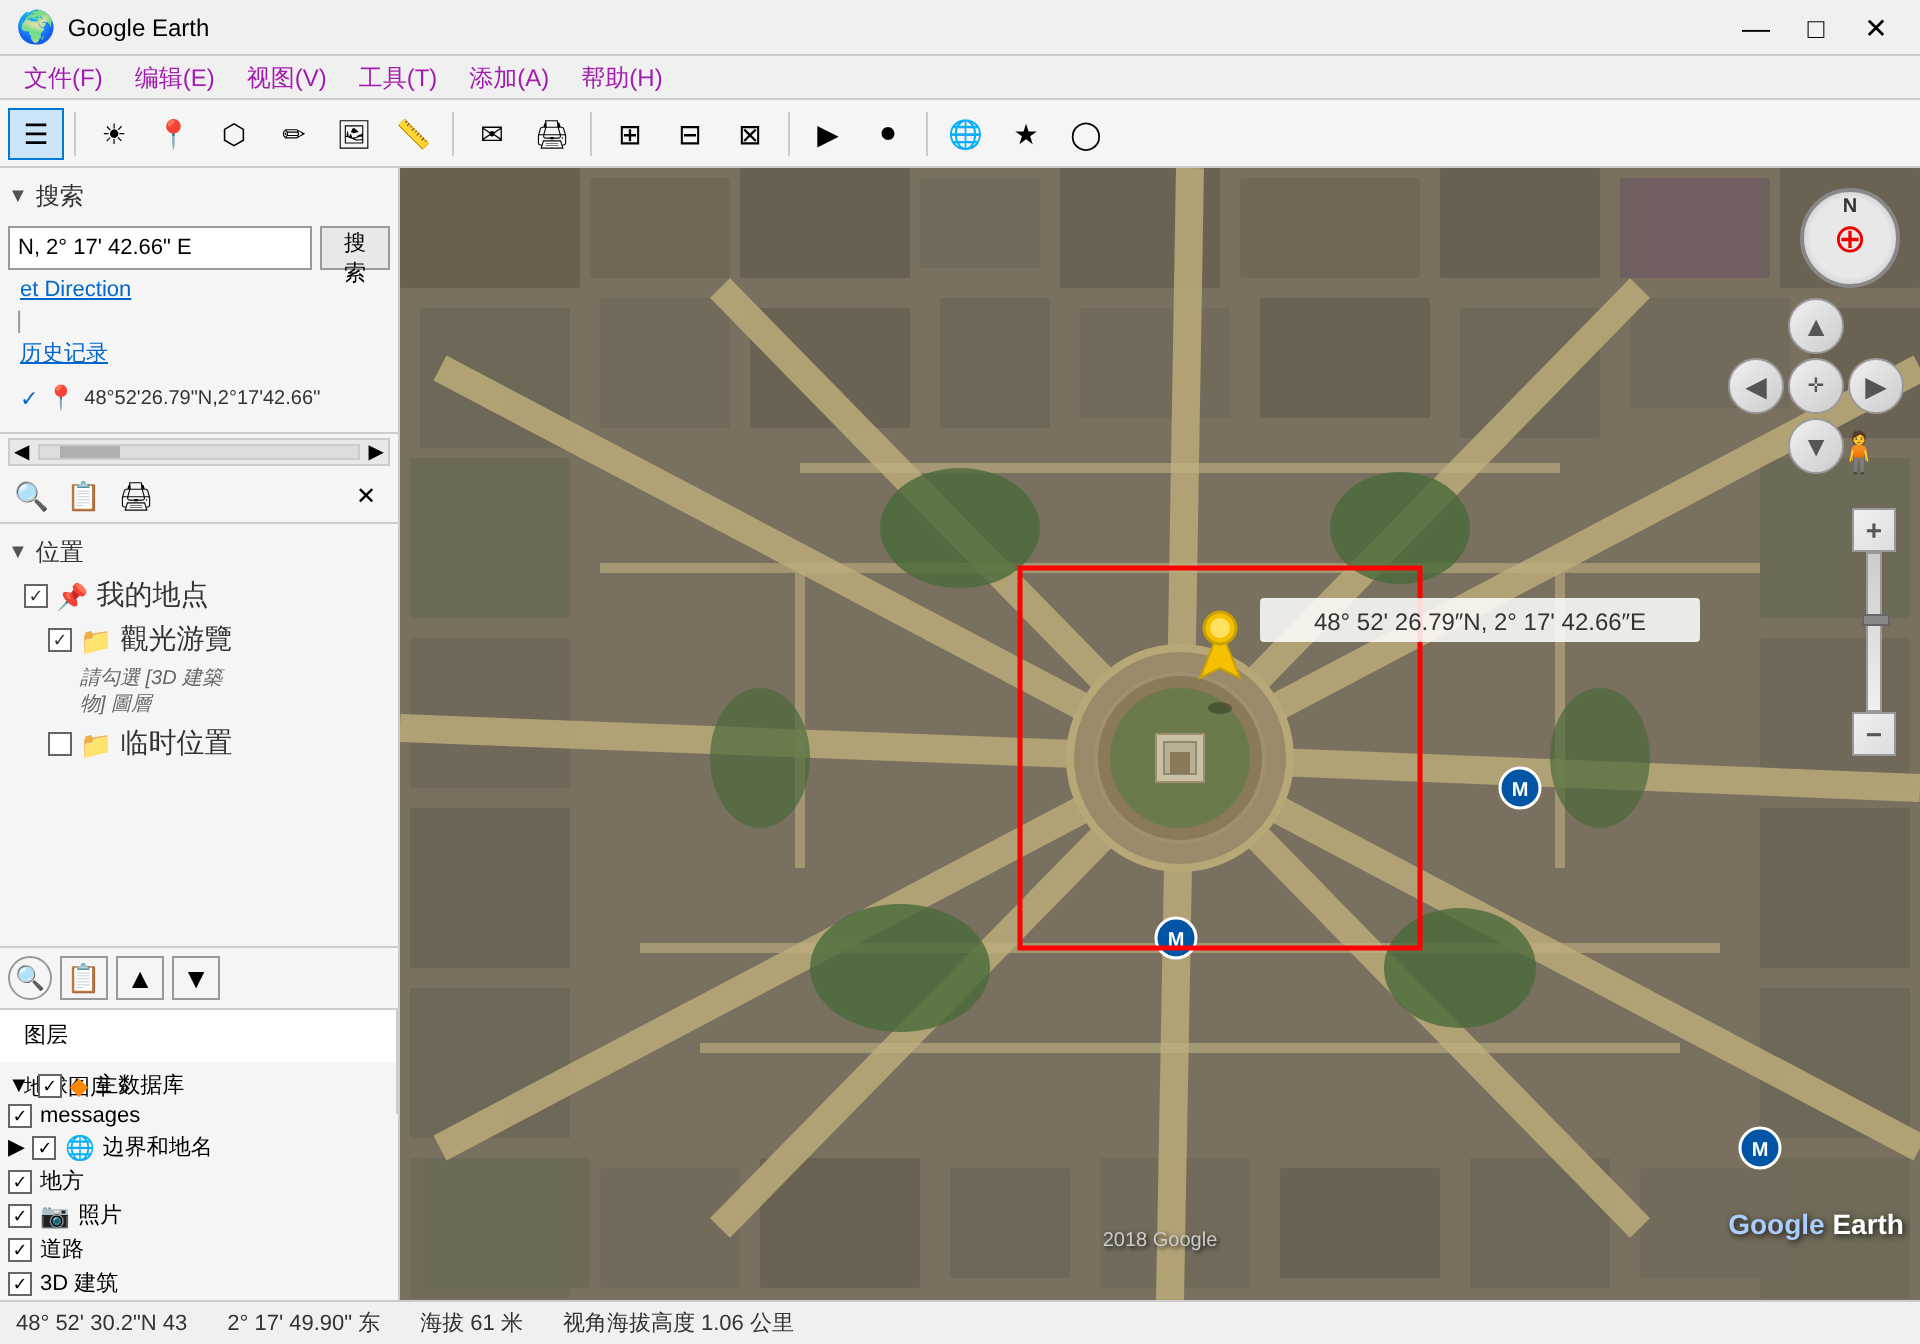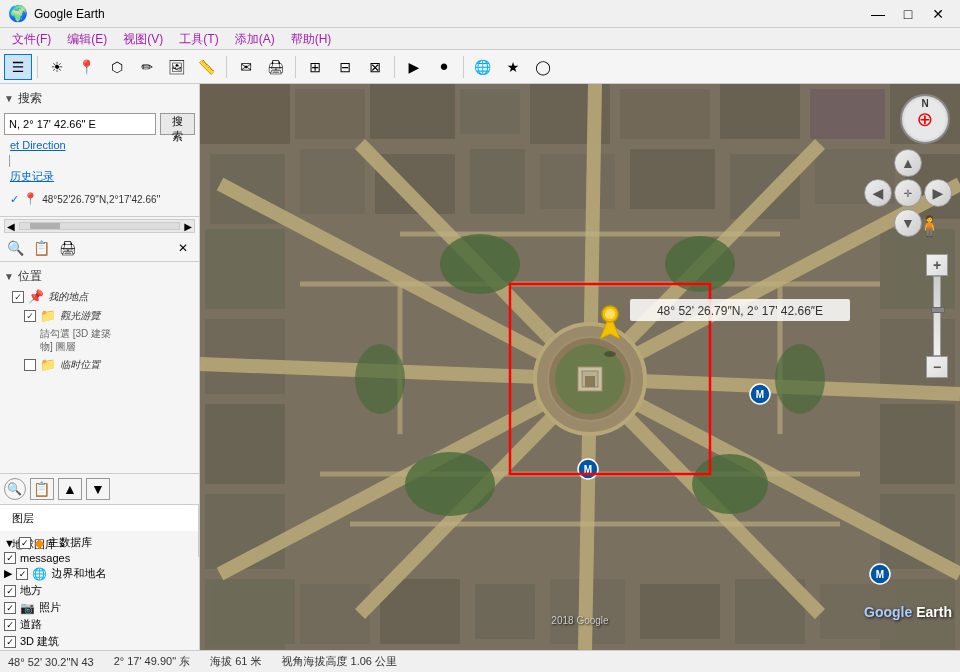--- a/index.html
+++ b/index.html
@@ -67,24 +67,24 @@
     
     #panel-toolbar { display: flex; align-items: center; padding: 2px 4px; gap: 2px; border-bottom: 1px solid #ccc; }
     .panel-btn { width: 24px; height: 22px; border: 1px solid transparent; background: transparent; cursor: pointer; display: flex; align-items: center; justify-content: center; font-size: 14px; }
     .panel-close { margin-left: auto; }
 
     
     #position-section { padding: 4px; flex: 1; overflow-y: auto; }
     .section-header { display: flex; align-items: center; gap: 4px; font-size: 12px; color: #333; padding: 2px 0; cursor: pointer; }
     .tree-item { display: flex; align-items: center; gap: 4px; padding: 2px 4px; font-size: 11px; color: #333; }
     .tree-item-child { padding-left: 20px; }
-    .tree-item-grandchild { padding-left: 36px; }
+    .tree-item-grandchild { padding-left: 36px; font-style: italic; }
     .checkbox { width: 12px; height: 12px; border: 1px solid #666; background: white; display: inline-flex; align-items: center; justify-content: center; font-size: 9px; cursor: pointer; }
     .checkbox.checked::after { content: '✓'; }
-    .tree-label { font-size: 10px; font-style: italic; }
+    .tree-label { font-size: 14px; }
 
     
     #bottom-tabs { display: flex; height: 26px; border-top: 1px solid #ccc; border-bottom: 1px solid #ccc; background: #f5f5f5; flex-direction: column; }
     .bottom-tab { padding: 0 12px; height: 26px; line-height: 26px; cursor: pointer; font-size: 11px; border-right: 1px solid #ccc; }
     .bottom-tab.active { background: white; }
 
     #layers-section { padding: 4px; overflow-y: auto; max-height: 120px; }
     .layer-item { display: flex; align-items: center; gap: 4px; padding: 1px 0; font-size: 11px; }
 
     

